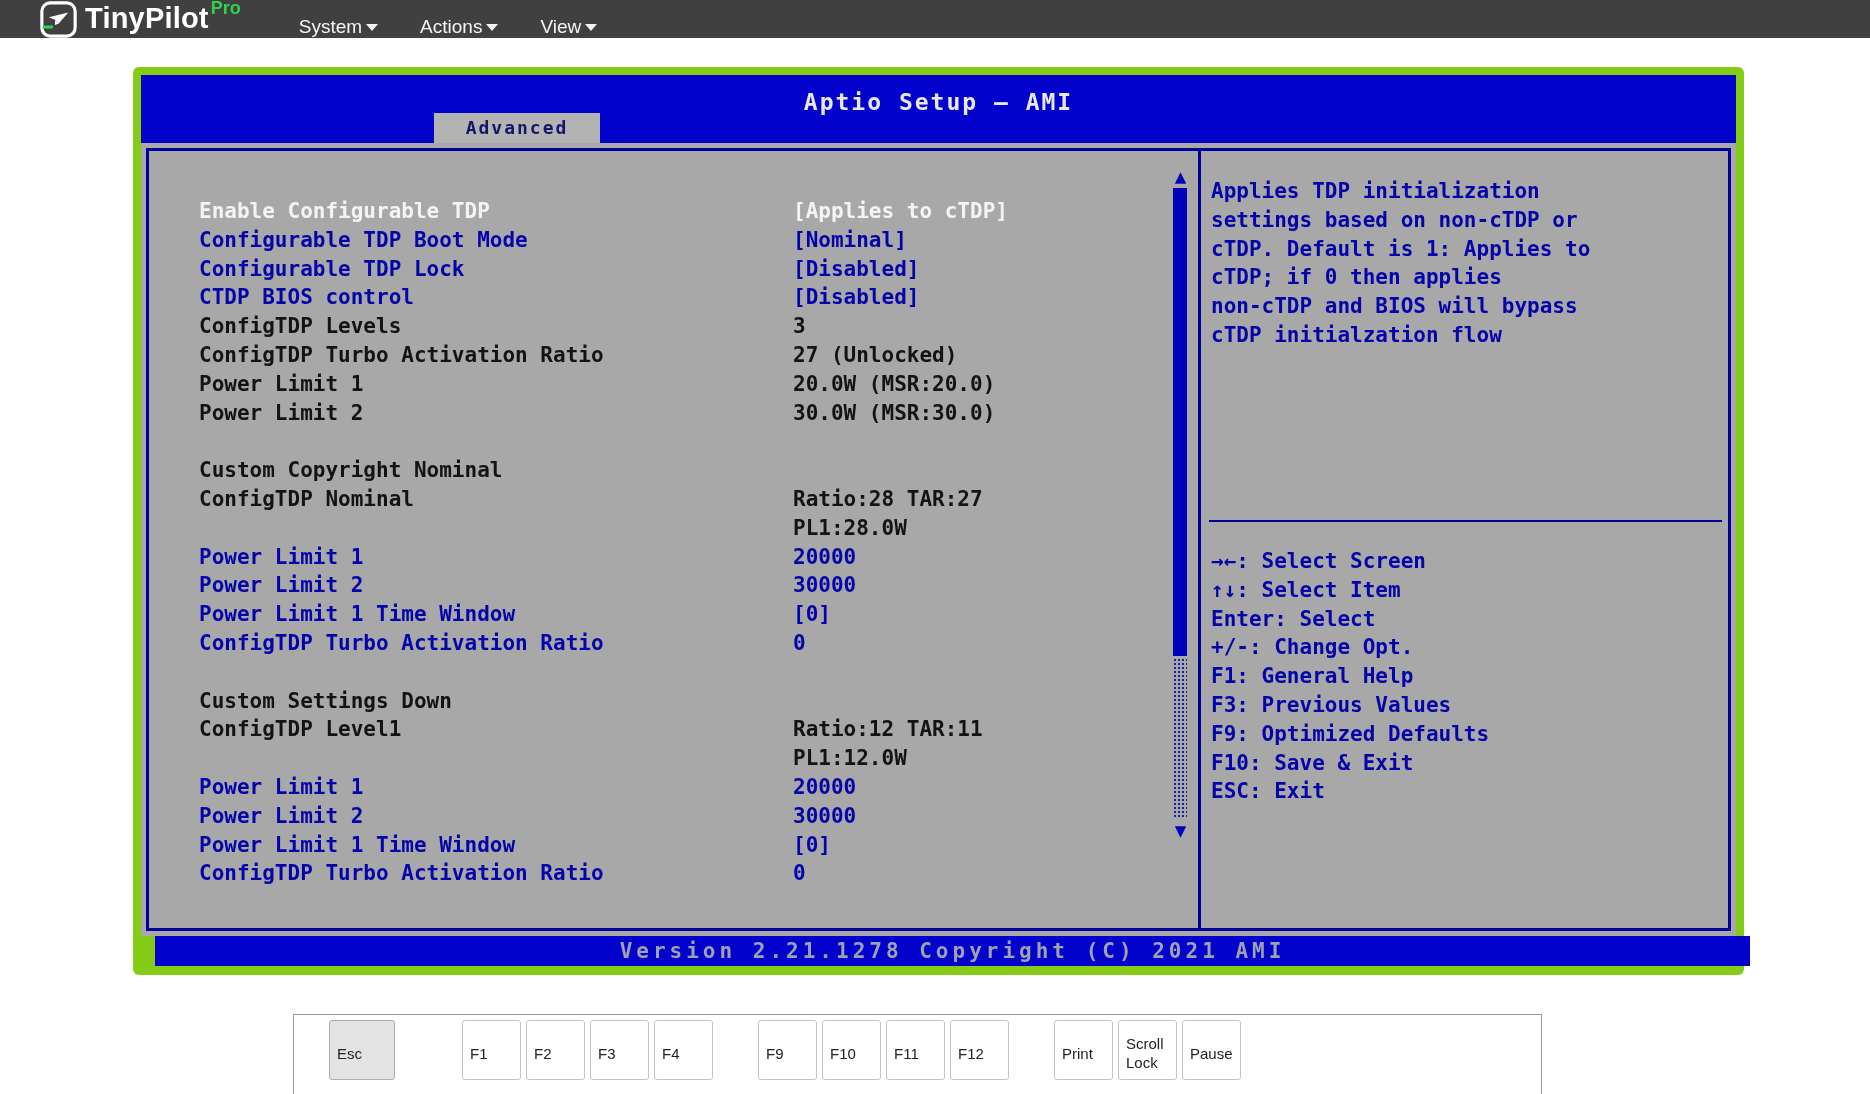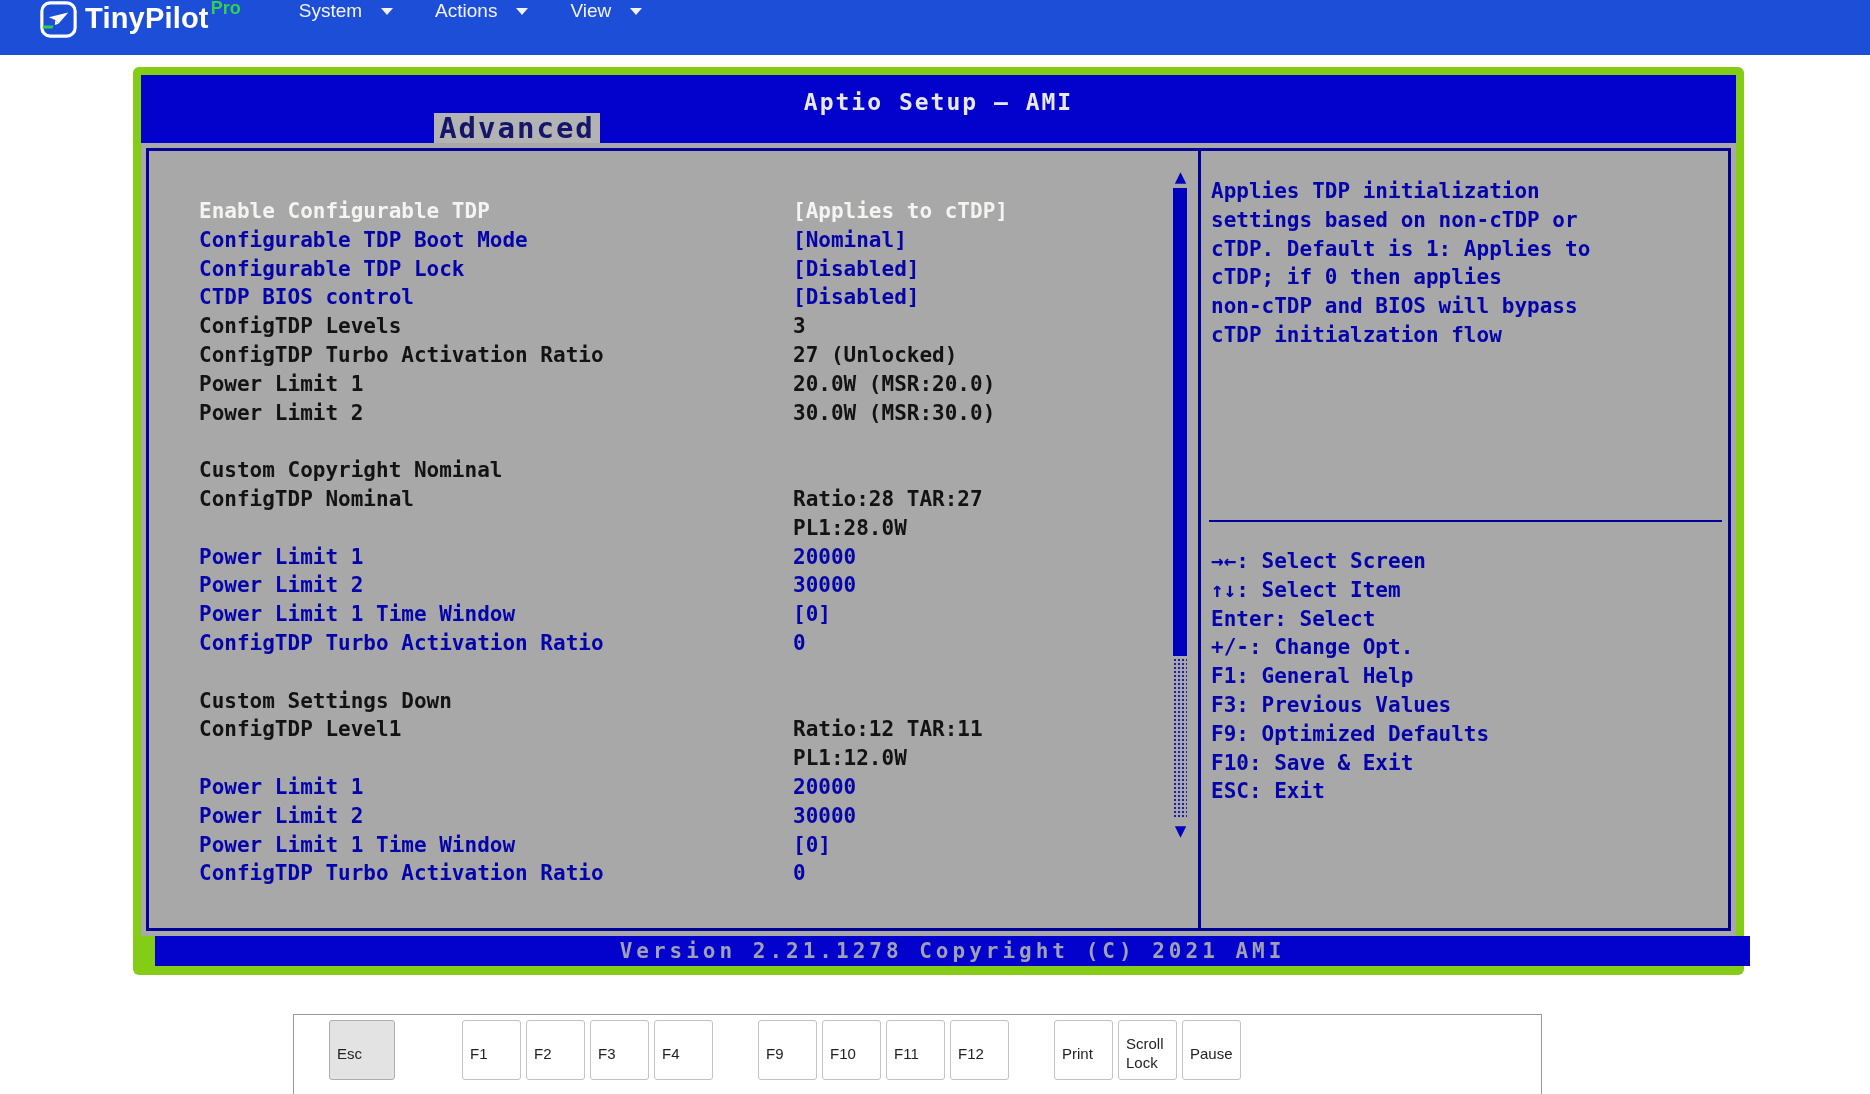--- a/index.html
+++ b/index.html
@@ -1,43 +1,43 @@
 <!DOCTYPE html>
 <html><head>
 <meta charset="utf-8">
 <style>
   * { margin:0; padding:0; box-sizing:border-box; }
   html,body { width:1870px; height:1094px; overflow:hidden; background:#fff;
               font-family:"Liberation Sans", sans-serif; }
 
   
-  .navbar { position:absolute; left:0; top:0; width:1870px; height:55px;
-            background:#1d4ed8; display:flex; align-items:flex-start; }
+  .navbar { position:absolute; left:0; top:0; width:1870px; height:38px;
+            background:#404040; display:flex; align-items:flex-end; }
   .brand { display:flex; align-items:flex-start; margin-left:40px; cursor:pointer; }
   .brand-icon { width:37px; height:37px; margin-top:1px; }
   .brand-text { color:#fff; font-size:29px; font-weight:bold; letter-spacing:.2px;
                 margin-left:8px; line-height:37px; }
   .brand-badge { color:#2fd24c; font-size:18px; font-weight:bold; margin-left:2px;
                  position:relative; top:-2px; }
   .nav-menus { display:flex; gap:42px; margin-left:58px; }
   .nav-item { color:#f2f4f7; font-size:19px; display:flex; align-items:center;
-              gap:19px; cursor:pointer; }
+              gap:4px; cursor:pointer; }
   .caret { width:0; height:0; border-left:6px solid transparent;
            border-right:6px solid transparent; border-top:7px solid #f2f4f7; }
 
   
   .bios-window { position:absolute; left:133px; top:67px; width:1611px; height:908px;
                  background:#84cc16;
                  font-family:"DejaVu Sans Mono", monospace; font-weight:bold;border-radius:6px; }
   .bios-header { position:absolute; left:8px; top:8px; width:1595px; height:68px;
                  background:#0202cc; }
   .bios-title { text-align:center; padding-top:14px; color:#e8e8e6; font-size:23px;
                 letter-spacing:2px; }
   .bios-tab { position:absolute; left:293px; bottom:0; width:166px; height:30px;
-              background:#b3b3b3; color:#15156a; font-size:29px; letter-spacing:2px;
+              background:#b3b3b3; color:#15156a; font-size:18px; letter-spacing:2px;
               text-align:center; line-height:30px;margin-top:28px; }
 
   .bios-content { position:absolute; left:8px; top:76px; width:1595px; height:793px;
                   background:#a8a8a8; }
   .bios-inner { position:absolute; left:5px; top:5px; right:5px; bottom:5px;
                 border:3px solid #01019a; background:#a8a8a8; }
 
   
   .settings-list { position:absolute; left:0; top:46px; width:1040px;margin-left:16px; }
   .brow { position:relative; height:28.8px; line-height:28.8px; font-size:21px;

